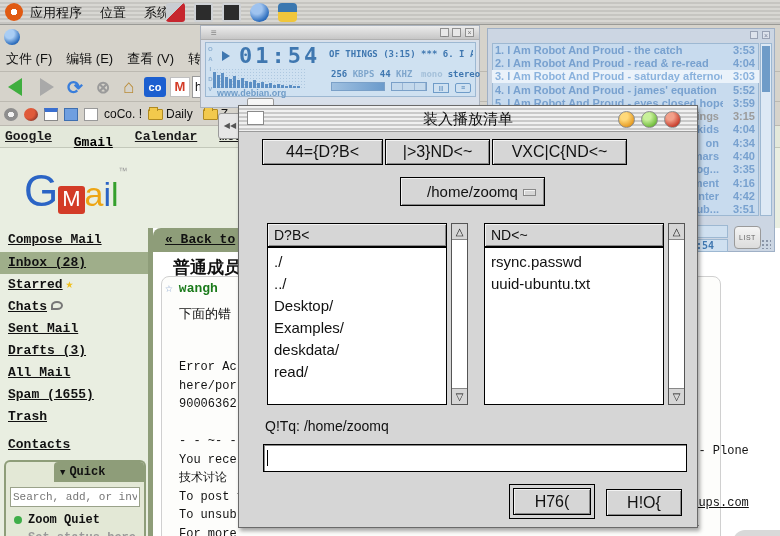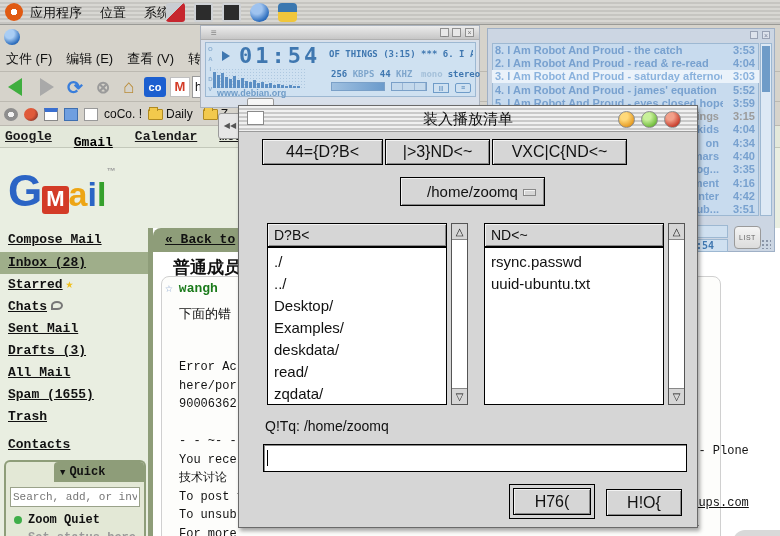--- a/index.html
+++ b/index.html
@@ -57,21 +57,21 @@
   #linksrow { position:absolute; left:0; top:101px; width:780px; height:22px; background:#e3e8da; border-bottom:1px solid #c3c8ba;
     display:flex; align-items:center; gap:22px; padding-left:5px;
     font-family:"Liberation Mono","DejaVu Sans Mono",monospace; font-size:13px; font-weight:bold; }
   #linksrow a { color:#1a1a1a; text-decoration:underline; }
   #linksrow a.current { color:#000;margin-top:12px; }
   #collapse-btn { position:absolute; left:218px; top:88px; width:24px; height:26px; background:#e6e6e6; border:1px solid #9a9a9a;
     border-radius:3px; font-size:8px; color:#555; text-align:center; line-height:24px; z-index:2; }
 
   
   #gmail-head { position:absolute; left:0; top:123px; width:780px; height:80px; background:#e9eee1; }
-  #gmail-logo { position:absolute; left:8px; top:18px; font-weight:bold; }
+  #gmail-logo { position:absolute; left:24px; top:18px; font-weight:normal; }
   #gmail-logo .g  { font-size:44px; color:#2b64c5; }
   #gmail-logo .env { display:inline-block; background:#d33b27; color:#fff; font-size:22px; padding:0 4px 2px; border-radius:3px; }
   #gmail-logo .a { font-size:34px; color:#eda514; }
   #gmail-logo .i { font-size:34px; color:#2b64c5; }
   #gmail-logo .l { font-size:34px; color:#35a02c; }
   #gmail-logo .tm { font-size:9px; color:#999; vertical-align:top; }
   #talk { position:absolute; left:30px; top:175px; color:#9a9a9a; font-weight:bold; font-size:15px; }
   .bubble-icon { display:inline-block; width:14px; height:10px; border:2px solid #9a9a9a; border-radius:50%; position:relative; vertical-align:middle; }
   #beta { position:absolute; left:118px; top:177px; color:#a8a8a8; font-size:10px; letter-spacing:2px; }
   #gmail-search { position:absolute; left:158px; top:128px; width:72px; height:20px; background:#fff; border:1px solid #8a8a8a; }
@@ -396,21 +396,21 @@
       <div id="pl-btn">≡</div>
     </div>
     <div id="pos-thumb"></div>
   </div>
 
   <div id="plwin">
     <div id="pl-sq"></div>
     <div id="pl-x">×</div>
     <div id="pl-list">
         <div class="trk ">
-          <span class="t">8. I Am Robot And Proud - the catch</span>
+          <span class="t">1. I Am Robot And Proud - the catch</span>
           <span class="tm">3:53</span>
         </div>
         <div class="trk ">
           <span class="t">2. I Am Robot And Proud - read &amp; re-read</span>
           <span class="tm">4:04</span>
         </div>
         <div class="trk selected ">
           <span class="t">3. I Am Robot And Proud - saturday afternoon ...</span>
           <span class="tm">3:03</span>
         </div>
@@ -478,21 +478,20 @@
     <div class="gbtn" id="dd-path"><span>/home/zoomq</span><span id="dd-ind"></span></div>
 
     <div class="pane-head" id="dir-head">D?B&lt;</div>
     <div class="pane-list" id="dir-list">
         <div>./</div>
         <div>../</div>
         <div>Desktop/</div>
         <div>Examples/</div>
         <div>deskdata/</div>
         <div>read/</div>
-        <div>zqdata/</div>
       </div>
     <div class="vscroll" id="dir-scroll">
       <div class="varrow up">△</div>
       <div class="varrow down">▽</div>
     </div>
 
     <div class="pane-head" id="file-head">ND&lt;~</div>
     <div class="pane-list" id="file-list">
         <div>rsync.passwd</div>
         <div>uuid-ubuntu.txt</div>

